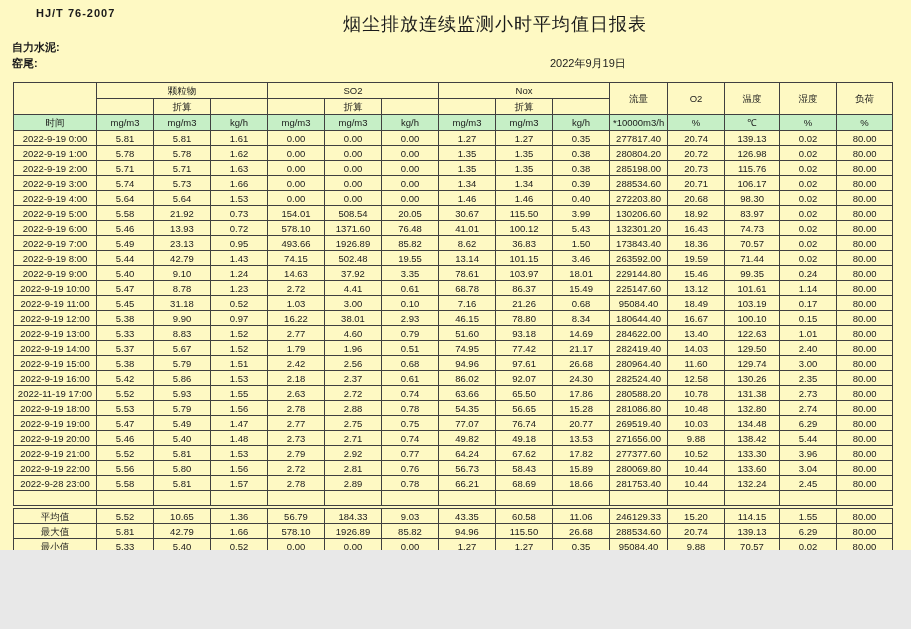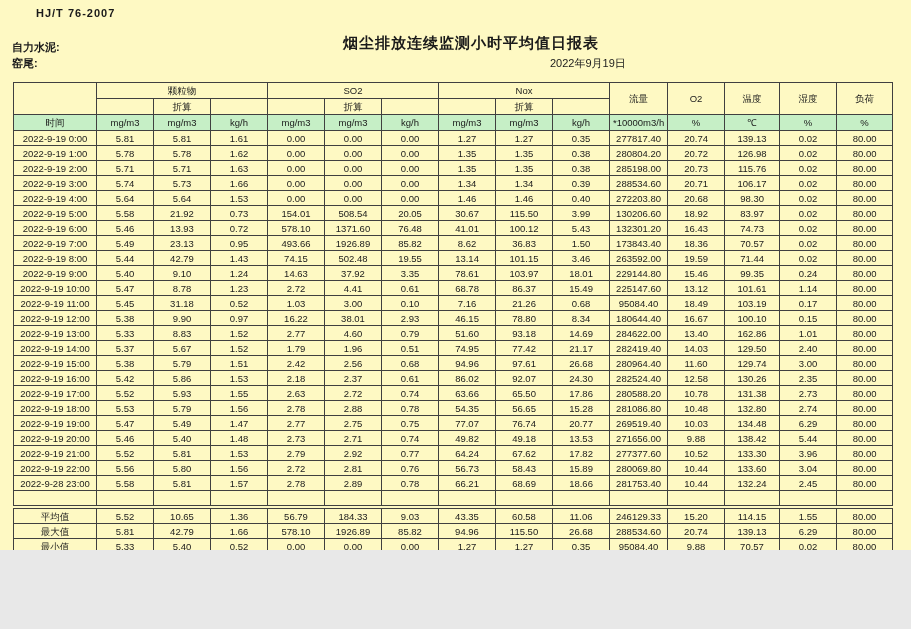--- a/index.html
+++ b/index.html
@@ -10,22 +10,22 @@
     background: #fef9c3;
     font-family: "Liberation Sans", sans-serif;
     color: #1a1a1a;
     overflow: hidden;
   }
   .doc-code {
     position: absolute; left: 36px; top: 7px;
     font-size: 11px; font-weight: bold; letter-spacing: 1px;
   }
   .report-title {
-    position: absolute; left: 343px; top: 34px;
-    font-size: 15px; font-weight: bold; letter-spacing: 1px;
+    position: absolute; left: 343px; top: 12px;
+    font-size: 18px; font-weight: normal; letter-spacing: 1px;
   }
   .company-line { position: absolute; left: 12px; top: 40px; font-size: 11px; font-weight: bold; text-align: center; }
   .site-line    { position: absolute; left: 12px; top: 56px; font-size: 11px; font-weight: bold; }
   .report-date  { position: absolute; left: 550px; top: 56px; font-size: 11px; }
 
   table.report {
     position: absolute; left: 13px;
     border-collapse: collapse;
     table-layout: fixed;
     width: 879px;
@@ -359,21 +359,21 @@
           <td>8.83</td>
           <td>1.52</td>
           <td>2.77</td>
           <td>4.60</td>
           <td>0.79</td>
           <td>51.60</td>
           <td>93.18</td>
           <td>14.69</td>
           <td>284622.00</td>
           <td>13.40</td>
-          <td>162.86</td>
+          <td>122.63</td>
           <td>1.01</td>
           <td>80.00</td>
         </tr>
         <tr>
           <td>2022-9-19 14:00</td>
           <td>5.37</td>
           <td>5.67</td>
           <td>1.52</td>
           <td>1.79</td>
           <td>1.96</td>
@@ -415,21 +415,21 @@
           <td>86.02</td>
           <td>92.07</td>
           <td>24.30</td>
           <td>282524.40</td>
           <td>12.58</td>
           <td>130.26</td>
           <td>2.35</td>
           <td>80.00</td>
         </tr>
         <tr>
-          <td>2022-9-19 17:00</td>
+          <td>2022-11-19 17:00</td>
           <td>5.52</td>
           <td>5.93</td>
           <td>1.55</td>
           <td>2.63</td>
           <td>2.72</td>
           <td>0.74</td>
           <td>63.66</td>
           <td>65.50</td>
           <td>17.86</td>
           <td>280588.20</td>

